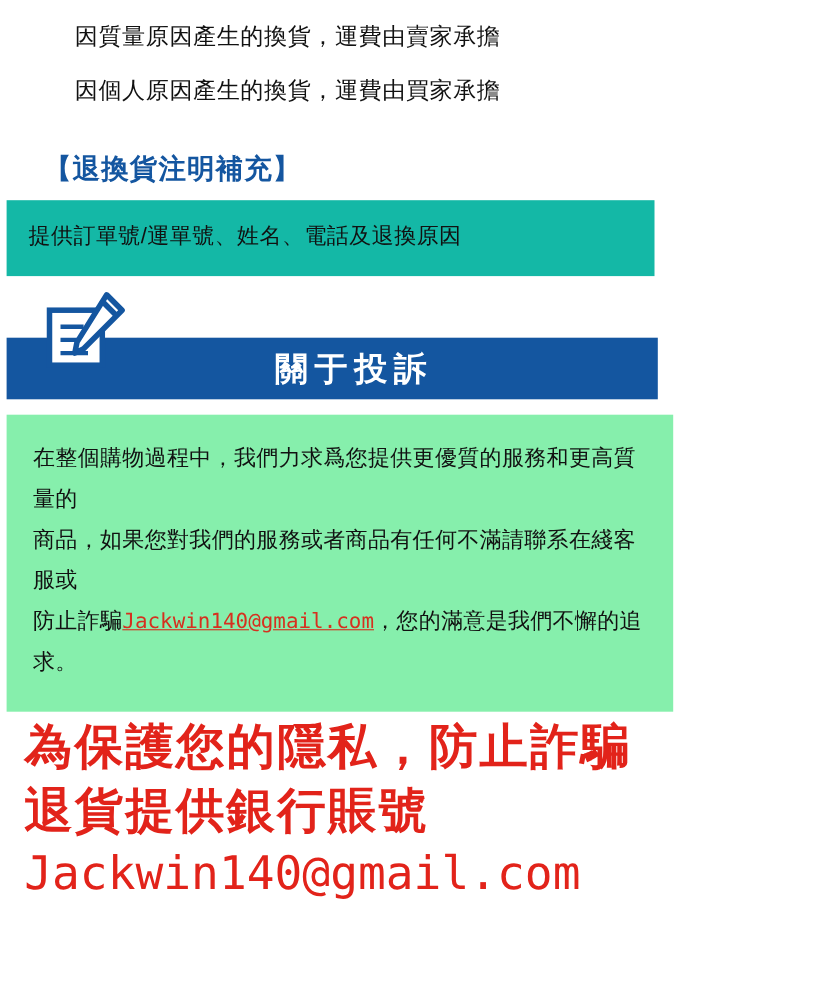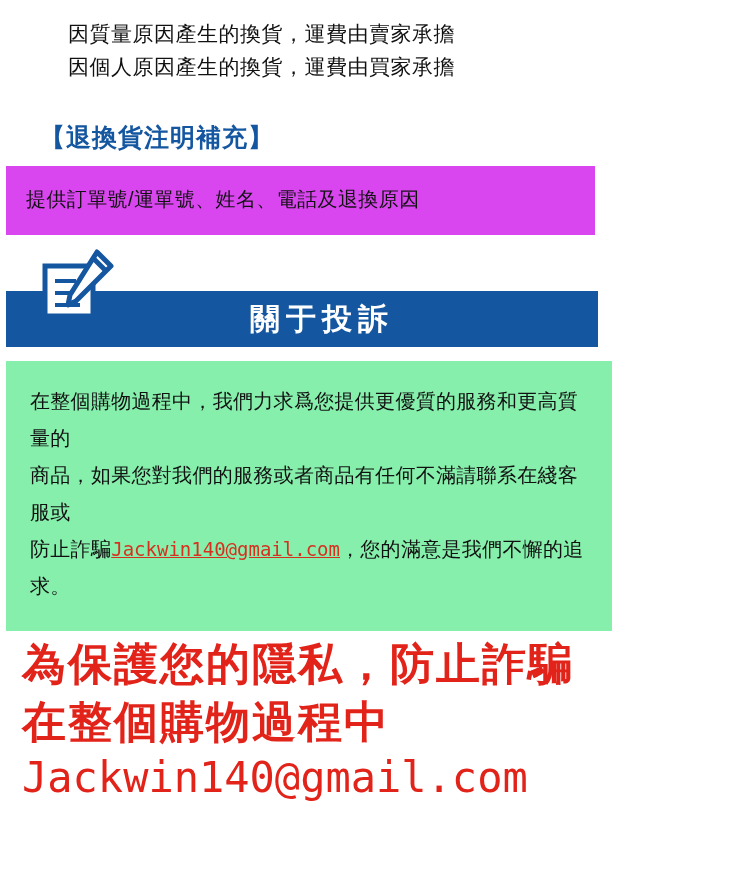--- a/index.html
+++ b/index.html
@@ -27,37 +27,38 @@
     padding: 18px 0 0 0;
   }
   .top-line {
     font-size: 21px;
     line-height: 1.55;
     color: #111111;
     padding-left: 68px;
     letter-spacing: 0.5px;
   }
   .top-line + .top-line {
+    margin-top: 16px;
   }
 
   
   .bracket-heading {
     color: #1456a0;
     font-size: 25px;
     font-weight: bold;
     letter-spacing: 1px;
     padding-left: 24px;
     margin-top: 38px;
     margin-bottom: 12px;
     margin-left: 16px;
   }
 
   
   .note-box {
-    background: #d946ef;
+    background: #14b8a6;
     margin: 0 23px 0 6px;
     padding: 16px 8px 18px 20px;
   }
   .note-line {
     font-size: 20px;
     line-height: 1.75;
     color: #111111;
     letter-spacing: 0.4px;
   }
 
@@ -173,17 +174,17 @@
   <div class="about-box">
     <div class="about-line">在整個購物過程中，我們力求爲您提供更優質的服務和更高質量的</div>
     <div class="about-line">商品，如果您對我們的服務或者商品有任何不滿請聯系在綫客服或</div>
     <div class="about-line">
       <span>防止詐騙</span><span class="mail-inline">Jackwin140@gmail.com</span><span>，您的滿意是我們不懈的追求。</span>
     </div>
   </div>
 
   <div class="warn-block">
     <div class="warn-line">為保護您的隱私，防止詐騙</div>
-    <div class="warn-line">在整個購物過程中</div>
+    <div class="warn-line">退貨提供銀行賬號</div>
     <div class="warn-mail">Jackwin140@gmail.com</div>
   </div>
 
 </div>
 
 </body></html>

